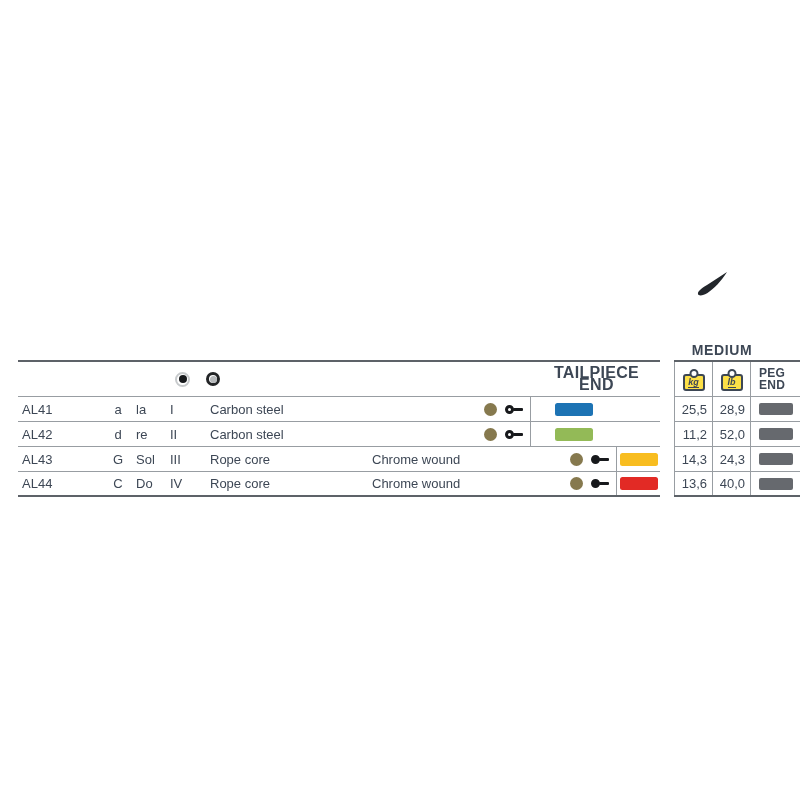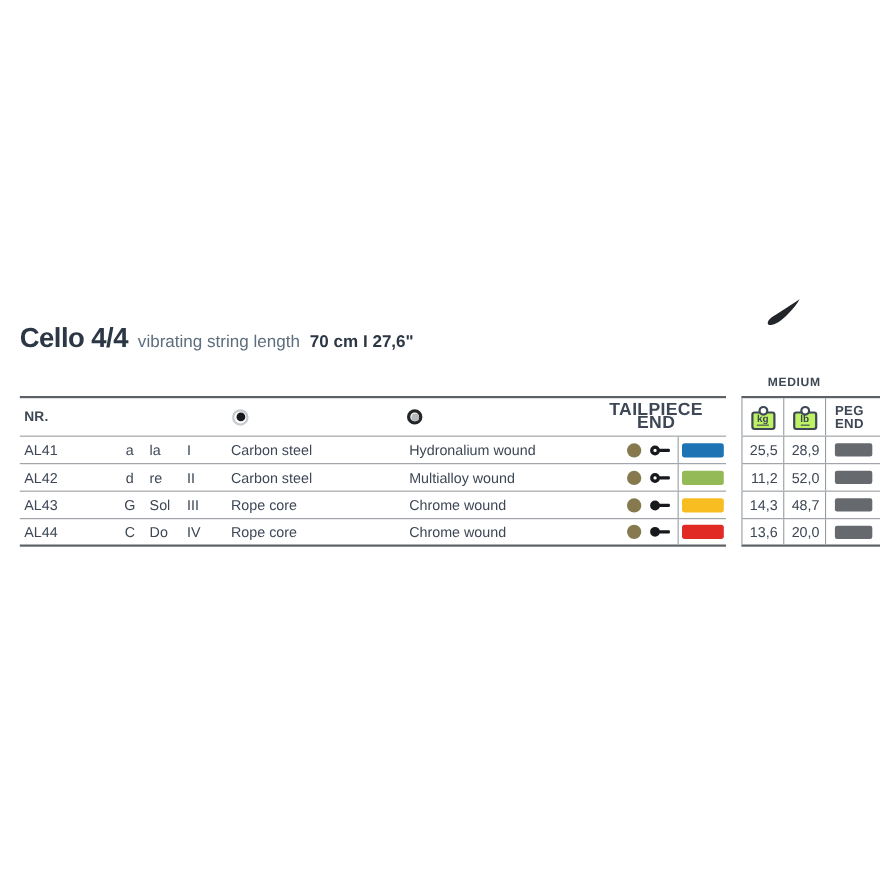--- a/index.html
+++ b/index.html
@@ -53,60 +53,54 @@
   .end-icon { display:flex; align-items:center; }
   .end-icon .knob { width:9px; height:9px; border:3.5px solid #17191c; border-radius:50%; background:#ffffff; }
   .end-icon[data-end="ball"] .knob { background:#17191c; }
   .end-icon .stem { width:10px; height:3px; background:#17191c; margin-left:-1px; border-radius:1px; }
 
   .swatchcell { border-left:1.5px solid #989da2; justify-content:center; }
   .swatch { width:38px; height:13px; border-radius:2.5px; display:inline-block; }
 
   
   .medium-label { position:absolute; left:674px; top:342px; width:96px; text-align:center;
-                  font-weight:bold; font-size:11px; letter-spacing:0.6px; }
+                  font-weight:bold; font-size:14px; letter-spacing:0.6px; }
   .tension-table { position:absolute; left:674px; top:360px; width:142px; border-top:2.5px solid #5d6268; }
   .trow { display:grid; grid-template-columns:38px 38px 66px; align-items:center; height:25px;
           border-bottom:1.5px solid #989da2; font-size:13px; }
   .trow.header { height:35px; }
   .trow:last-child { border-bottom:2.5px solid #5d6268; }
   .tcell { display:flex; align-items:center; height:100%; border-left:1.5px solid #989da2; }
   .kg, .lb { justify-content:flex-end; padding-right:5px; }
   .kg-h, .lb-h { justify-content:center; }
   .peg-h { padding-left:8px; }
   .peg-h .two-line { align-items:center; font-size:12px; }
   .peg { padding-left:8px; }
   .peg-swatch { width:34px; height:12px; border-radius:2px; display:inline-block; }
 
   
   .weight-icon { position:relative; width:22px; height:17px; border:2px solid #3d4755; border-radius:3px;
-                 display:flex; align-items:flex-start; justify-content:center; margin-top:7px;
-                 font-size:9px; font-weight:bold; background:#bef264; }
+                 display:flex; align-items:center; justify-content:center; margin-top:7px;
+                 font-size:9px; font-weight:bold; background:#fde047;font-style:italic; }
   .weight-icon::before { content:""; position:absolute; top:-7.5px; left:50%; transform:translateX(-50%);
                  width:5px; height:5px; border:2px solid #3d4755; border-radius:50%; background:#fff; }
   .weight-icon .wlabel { border-bottom:1px solid #3d4755; line-height:10px; }
 </style>
 </head>
 <body>
 
 <div class="page">
 
   <svg class="mark" width="36" height="30" viewBox="0 0 36 30">
     <path d="M33 2 L13 15 C7 18.5 3.5 21.5 4 24 C4.5 26.5 9.5 25.5 13.5 23 C19.5 19 27.5 11 33 2 Z" fill="#22262b"></path>
   </svg>
 
-  <div class="title-line">
-    <span class="t-product">Cello 4/4</span>
-    <span class="t-sub">vibrating string length</span>
-    <span class="t-val">70 cm I 27,6"</span>
-  </div>
 
   <div class="spec-table">
     <div class="mrow header">
-      <span class="cell nr-h">NR.</span>
       <span class="cell"></span>
         <span class="cell"></span>
         <span class="cell"></span>
       <span class="cell core-h">
         <span class="core-solid"></span>
       </span>
       <span class="cell wind-h">
         <span class="core-wound"></span>
       </span>
       <span class="cell tail-h">
@@ -116,40 +110,38 @@
         </span>
       </span>
     </div>
 
     <div class="mrow">
       <span class="cell nr">AL41</span>
       <span class="cell note">a</span>
       <span class="cell latin">la</span>
       <span class="cell roman">I</span>
       <span class="cell core">Carbon steel</span>
-      <span class="cell wind">Hydronalium wound</span>
       <span class="cell tailicons">
         <span class="silk-dot" style="background-color: rgb(134, 121, 78);"></span>
         <span class="end-icon" data-end="loop">
             <span class="knob"></span>
             <span class="stem"></span>
           </span>
       </span>
       <span class="cell swatchcell">
         <span class="swatch" style="background-color: rgb(29, 115, 180);"></span>
       </span>
     </div>
 
     <div class="mrow">
       <span class="cell nr">AL42</span>
       <span class="cell note">d</span>
       <span class="cell latin">re</span>
       <span class="cell roman">II</span>
       <span class="cell core">Carbon steel</span>
-      <span class="cell wind">Multialloy wound</span>
       <span class="cell tailicons">
         <span class="silk-dot" style="background-color: rgb(134, 121, 78);"></span>
         <span class="end-icon" data-end="loop">
             <span class="knob"></span>
             <span class="stem"></span>
           </span>
       </span>
       <span class="cell swatchcell">
         <span class="swatch" style="background-color: rgb(147, 186, 87);"></span>
       </span>
@@ -225,27 +217,27 @@
     </div>
     <div class="trow">
       <span class="tcell kg">11,2</span>
       <span class="tcell lb">52,0</span>
       <span class="tcell peg">
         <span class="peg-swatch" style="background-color: rgb(102, 105, 110);"></span>
       </span>
     </div>
     <div class="trow">
       <span class="tcell kg">14,3</span>
-      <span class="tcell lb">48,7</span>
+      <span class="tcell lb">24,3</span>
       <span class="tcell peg">
         <span class="peg-swatch" style="background-color: rgb(102, 105, 110);"></span>
       </span>
     </div>
     <div class="trow">
       <span class="tcell kg">13,6</span>
-      <span class="tcell lb">20,0</span>
+      <span class="tcell lb">40,0</span>
       <span class="tcell peg">
         <span class="peg-swatch" style="background-color: rgb(102, 105, 110);"></span>
       </span>
     </div>
   </div>
 
 </div>
 
 </body></html>

